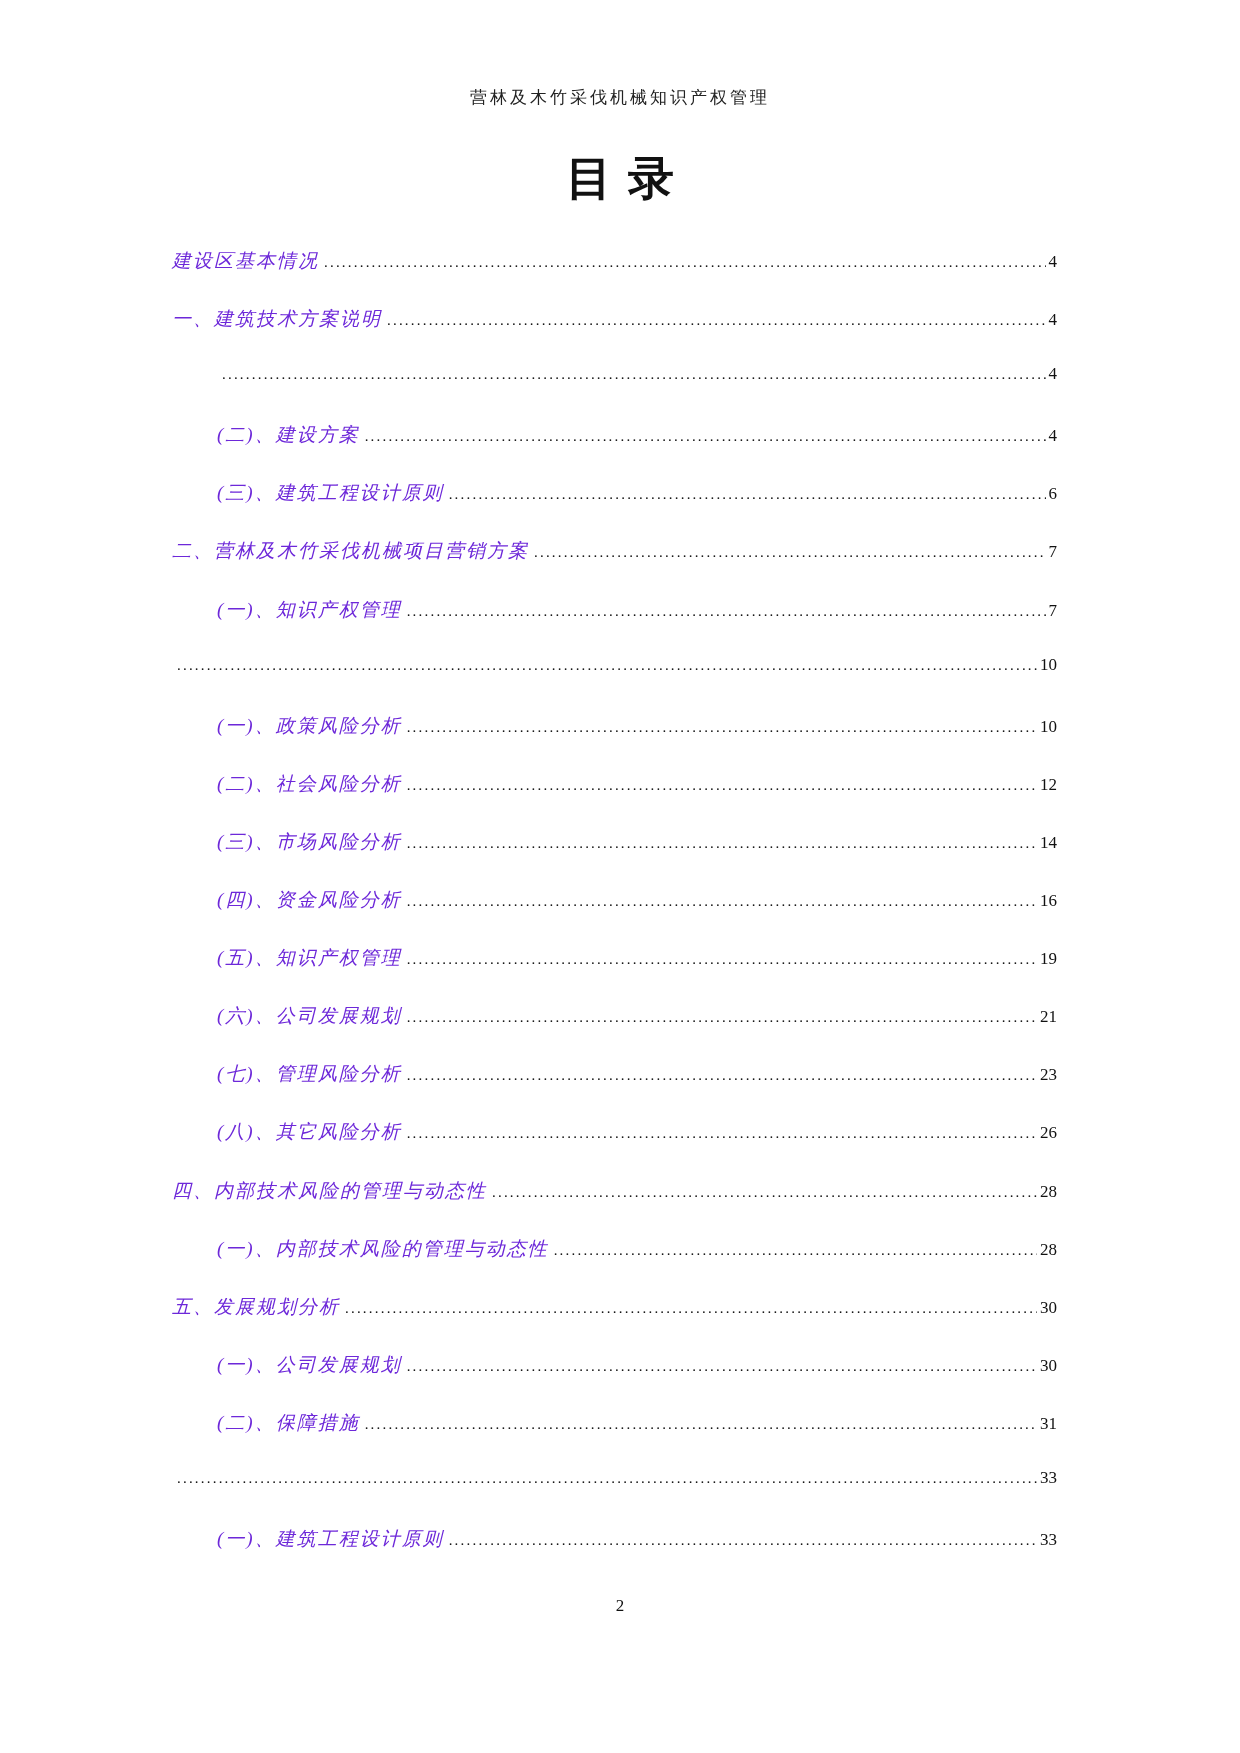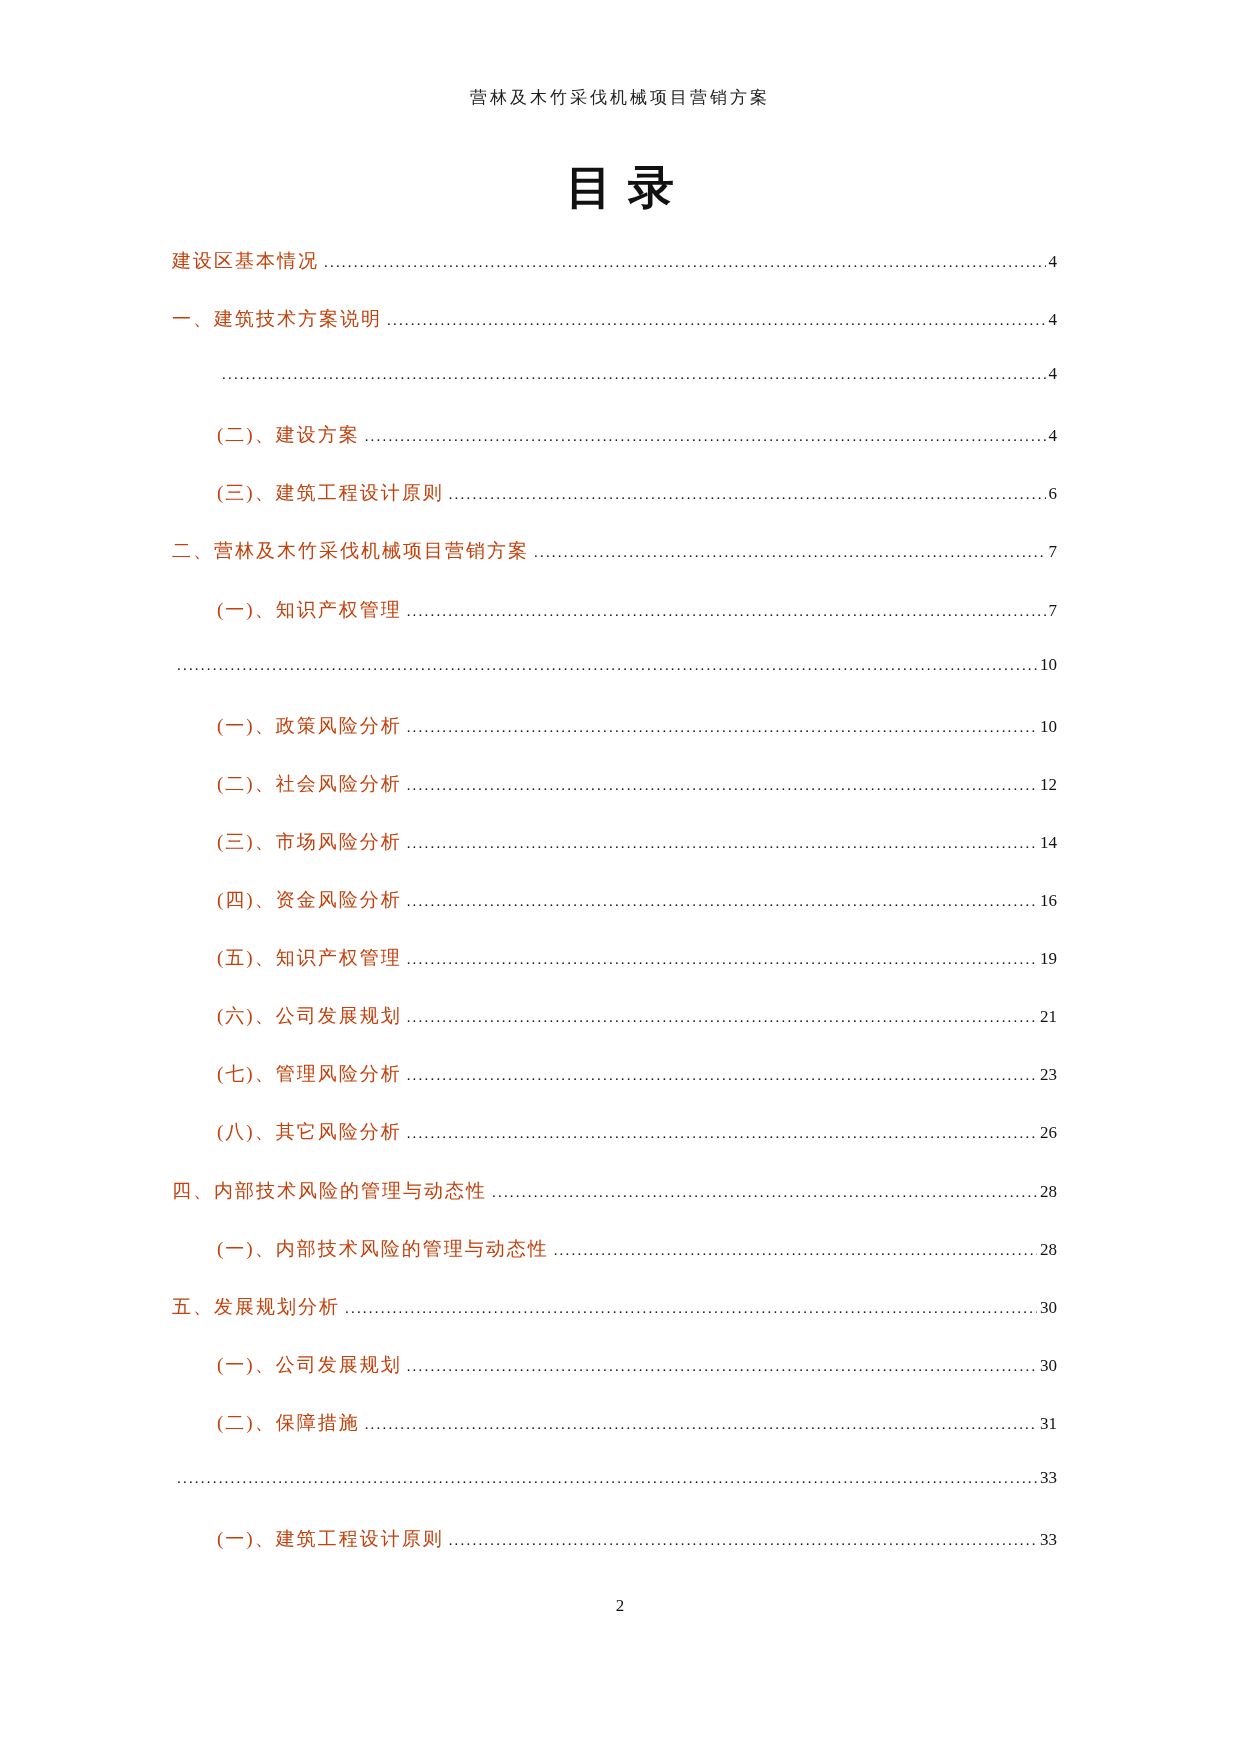--- a/index.html
+++ b/index.html
@@ -30,21 +30,20 @@
     position: absolute;
     top: 148px;
     left: 0;
     right: 0;
     text-align: center;
     font-size: 46px;
     font-weight: bold;
     letter-spacing: 16px;
     text-indent: 16px;
     color: #111;
-    margin-top: 9px;
   }
   .toc {
     position: absolute;
     top: 231px;
     left: 172px;
     width: 885px;
   }
   .toc-row {
     display: flex;
     align-items: baseline;
@@ -53,21 +52,22 @@
     padding-top: 17px;
     cursor: default;
   }
   .toc-row.level-2 {
     padding-left: 45px;
   }
   .toc-label {
     white-space: nowrap;
     font-size: 19px;
     letter-spacing: 2px;
-    color: #c2410c;
+    color: #6d28d9;
+    font-style: italic;
   }
   .toc-leader {
     flex: 1 1 auto;
     overflow: hidden;
     white-space: nowrap;
     font-size: 15px;
     letter-spacing: 2.2px;
     margin: 0 3px 0 5px;
     color: #111;
   }
@@ -84,21 +84,21 @@
     text-align: center;
     font-size: 17px;
     color: #111;
   }
 </style>
 </head>
 <body>
 
 <div class="page">
 
-  <div class="doc-header">营林及木竹采伐机械项目营销方案</div>
+  <div class="doc-header">营林及木竹采伐机械知识产权管理</div>
 
   <div class="doc-title">目录</div>
 
   <div class="toc" id="toc-list">
       <div class="toc-row level-1">
         <span class="toc-label">建设区基本情况</span>
         <span class="toc-leader">....................................................................................................................................................................................................................................................................</span>
         <span class="toc-page">4</span>
       </div>
       <div class="toc-row level-1">

